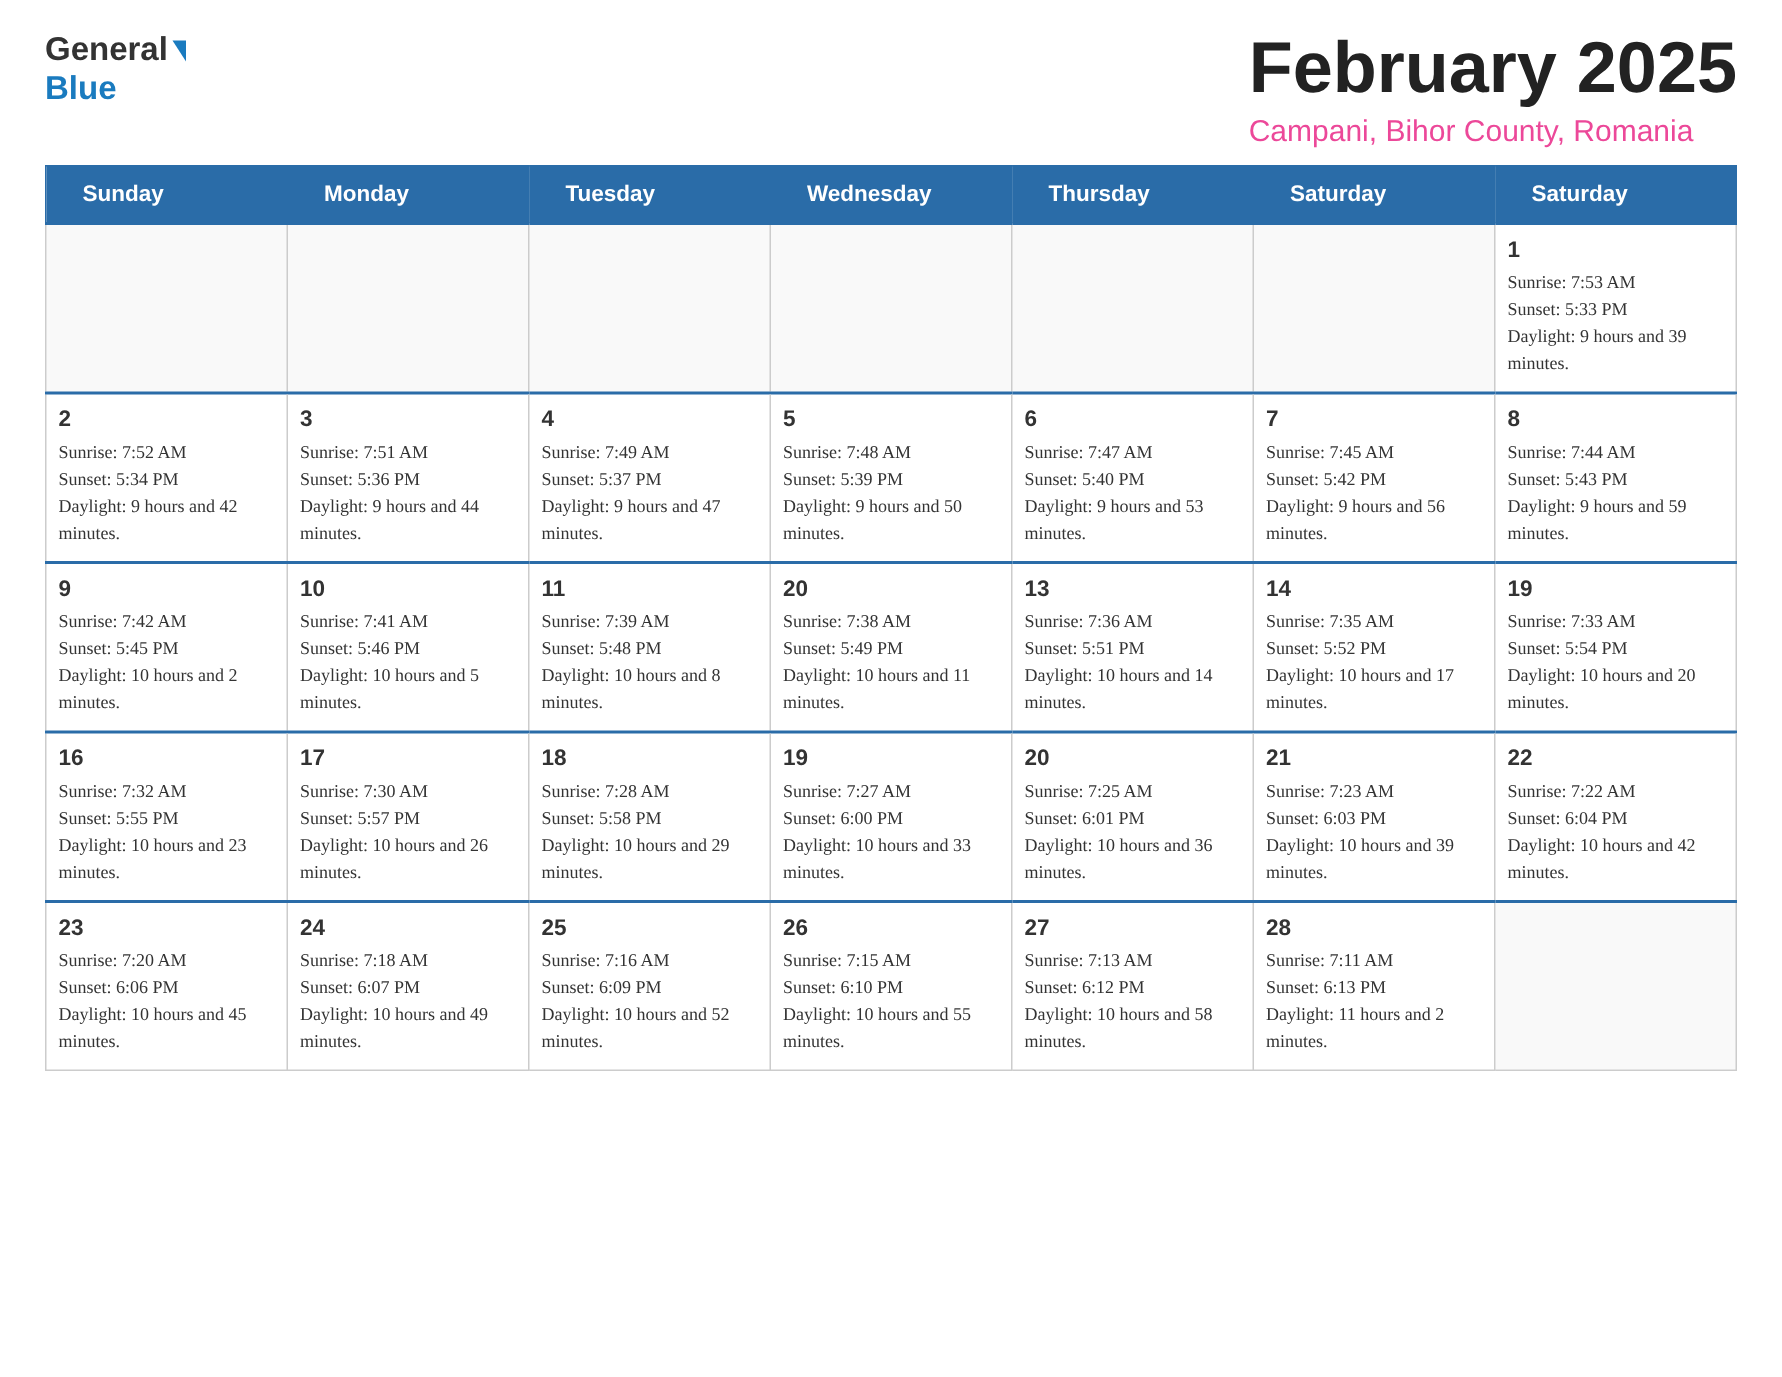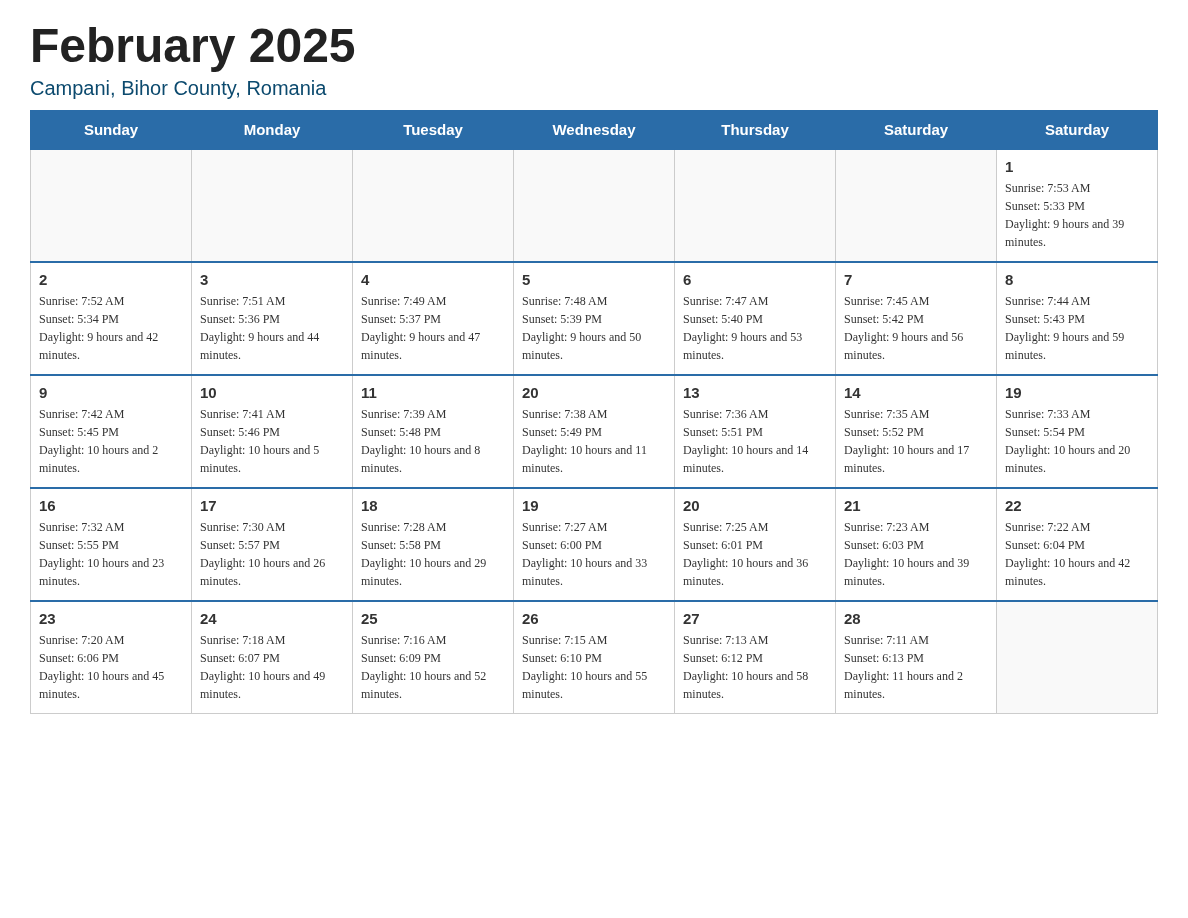--- a/index.html
+++ b/index.html
@@ -29,35 +29,35 @@
     .title-block {
     }
     .month-title {
       font-size: 48px;
       font-weight: bold;
       color: #222;
       line-height: 1.1;
     }
     .location-title {
       font-size: 20px;
-      color: #0c4a6e;
+      color: #ec4899;
       margin-top: 4px;
     }
     .calendar {
       width: 100%;
       border-collapse: collapse;
       margin-top: 10px;
     }
     .calendar th {
       background-color: #2a6ca8;
       color: #fff;
       font-size: 15px;
       font-weight: 600;
       padding: 10px 24px;
-      text-align: center;
+      text-align: left;
       border: 1px solid #2a6ca8;
     }
     .calendar td {
       vertical-align: top;
       padding: 8px 8px 10px 8px;
       border: 1px solid #ccc;
       width: 14.28%;
       font-size: 12.5px;
       color: #333;
       min-height: 100px;
@@ -97,20 +97,27 @@
       border-right: 0px solid transparent;
       border-top: 14px solid #1a7bbf;
       margin-left: 3px;
       margin-top: 2px;
     }
   </style>
 </head>
 <body>
 
 <div class="header">
+  <div class="logo-wrap">
+    <div class="logo-line1">
+      <span class="logo-text-general">General</span>
+      <span class="logo-arrow"></span>
+    </div>
+    <span class="logo-text-blue">Blue</span>
+  </div>
   <div class="title-block">
     <div class="month-title">February 2025</div>
     <div class="location-title">Campani, Bihor County, Romania</div>
   </div>
 </div>
 
 <table class="calendar">
   <thead>
     <tr>
     <th>Sunday</th>

